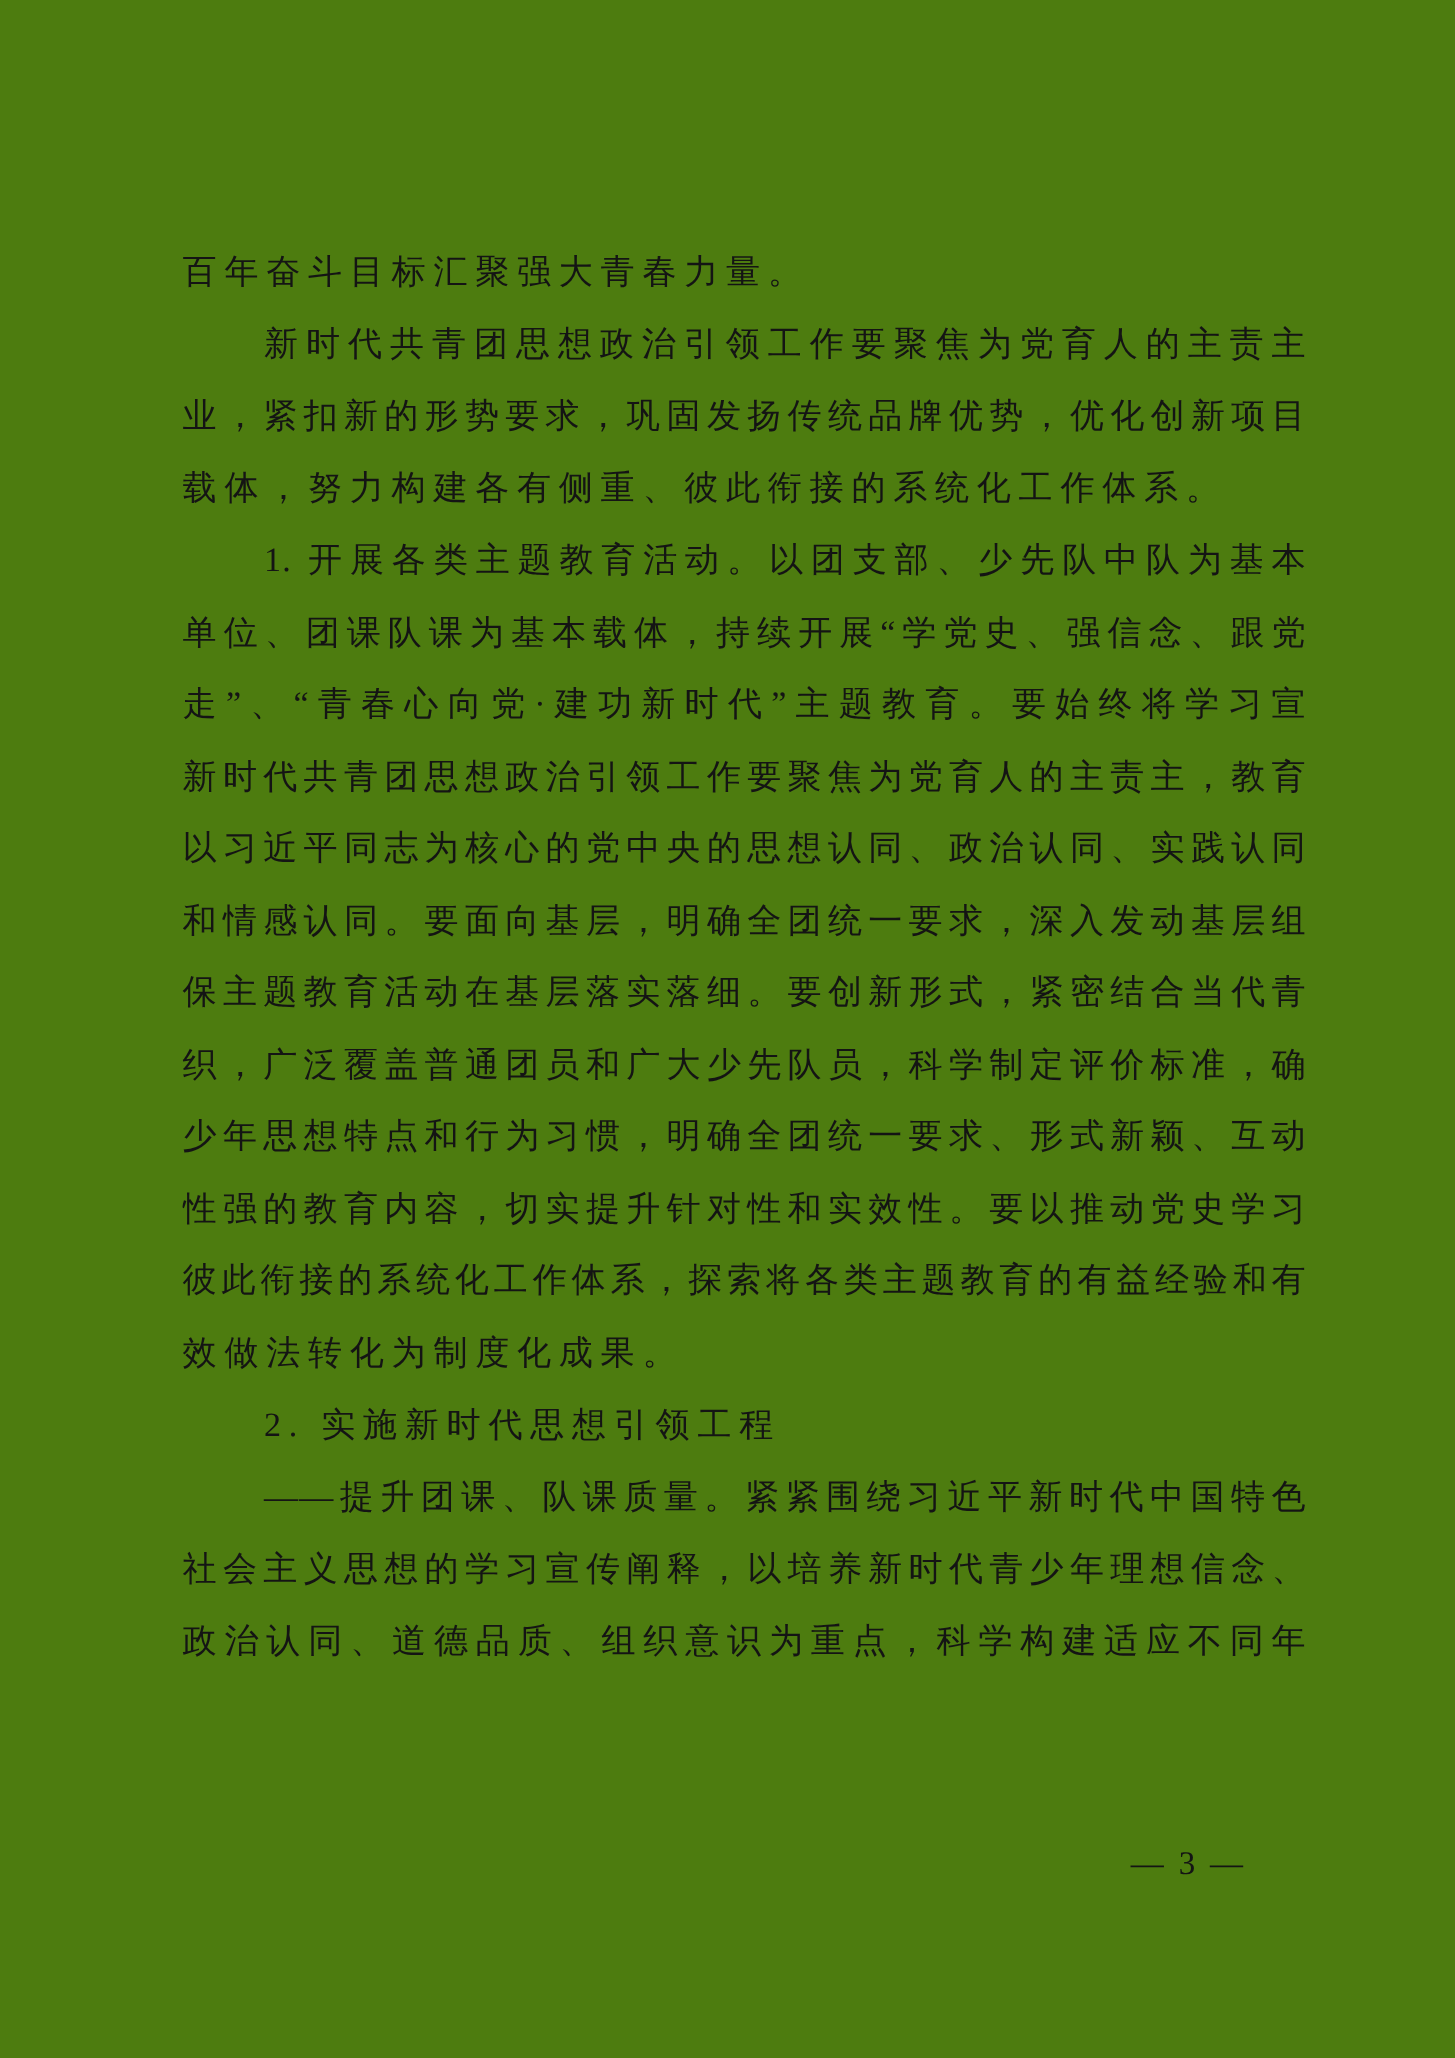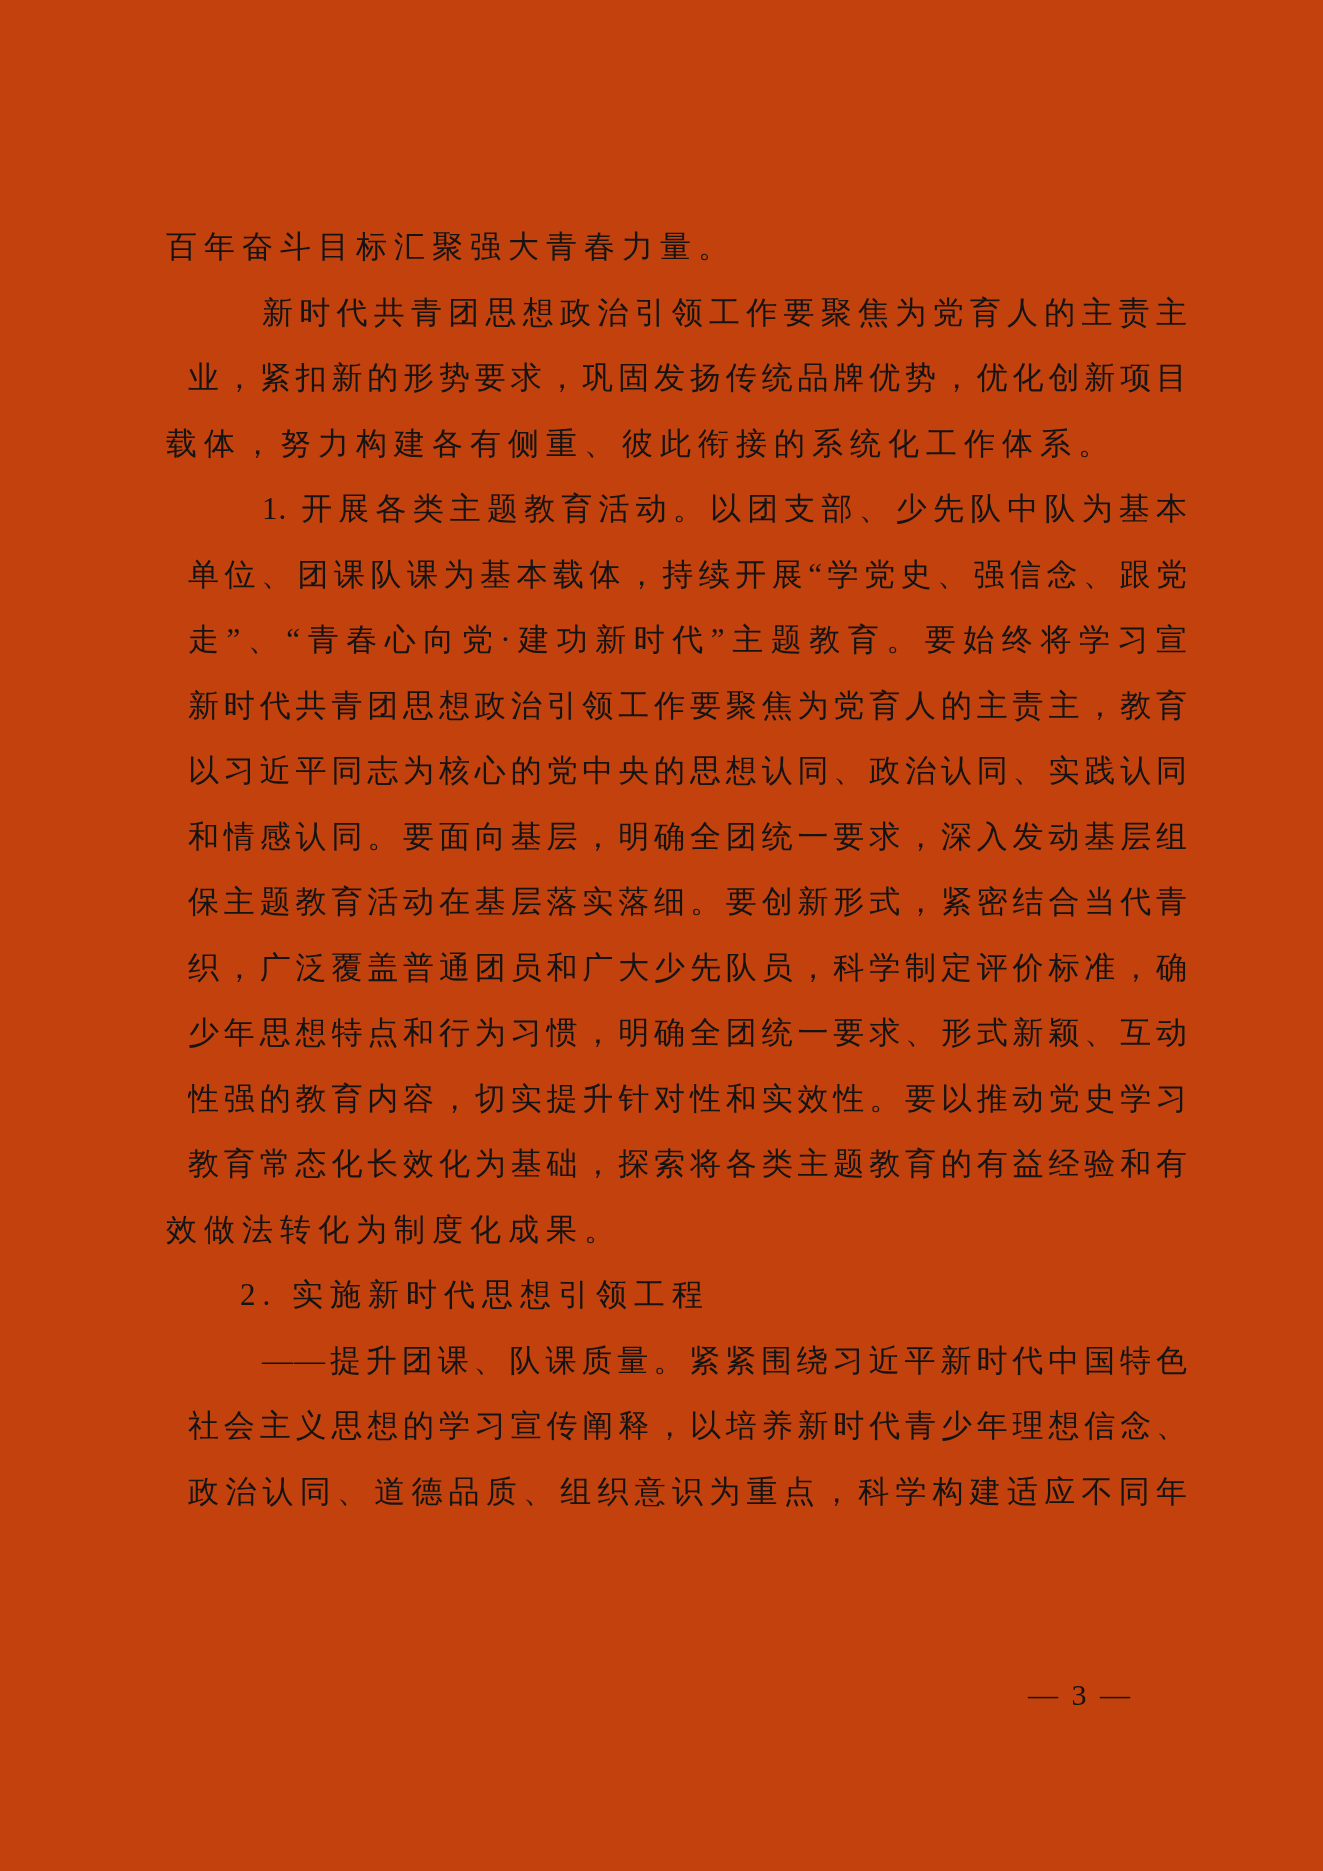--- a/index.html
+++ b/index.html
@@ -1,21 +1,21 @@
 <!DOCTYPE html>
 <html><head>
 <meta charset="utf-8">
 <style>
   html, body { margin: 0; padding: 0; background: #e8e8e8; }
   .page {
     position: relative;
     width: 1323px;
     height: 1871px;
     margin: 0 auto;
-    background: #c2410c;
+    background: #4d7c0f;
     font-family: "Liberation Serif", "DejaVu Serif", serif;
     color: #141414;
     overflow: hidden;
   }
   .content {
     position: absolute;
     left: 166px;
     top: 214px;
     width: 1022px;
   }
@@ -26,21 +26,20 @@
     letter-spacing: 7px;
     white-space: nowrap;
     overflow: visible;
   }
   .fill {
     white-space: normal;
     letter-spacing: 1px;
     text-align: justify;
     text-align-last: justify;
     overflow: hidden;
-    margin-left: 22px;
   }
   .ind { text-indent: 74px; }
   .b { font-weight: 400; }
   .hei {
     font-family: "Liberation Sans", "DejaVu Sans", sans-serif;
     font-weight: 700;
     letter-spacing: 8px;
   }
   .footer {
     position: absolute;
@@ -69,21 +68,21 @@
 
     <div class="line fill">单位、团课队课为基本载体，持续开展“学党史、强信念、跟党</div>
     <div class="line fill">走”、“青春心向党·建功新时代”主题教育。要始终将学习宣</div>
     <div class="line fill">新时代共青团思想政治引领工作要聚焦为党育人的主责主，教育</div>
     <div class="line fill">以习近平同志为核心的党中央的思想认同、政治认同、实践认同</div>
     <div class="line fill">和情感认同。要面向基层，明确全团统一要求，深入发动基层组</div>
     <div class="line fill">保主题教育活动在基层落实落细。要创新形式，紧密结合当代青</div>
     <div class="line fill">织，广泛覆盖普通团员和广大少先队员，科学制定评价标准，确</div>
     <div class="line fill">少年思想特点和行为习惯，明确全团统一要求、形式新颖、互动</div>
     <div class="line fill">性强的教育内容，切实提升针对性和实效性。要以推动党史学习</div>
-    <div class="line fill">教育常态化长效化为基础，探索将各类主题教育的有益经验和有</div>
+    <div class="line fill">彼此衔接的系统化工作体系，探索将各类主题教育的有益经验和有</div>
     <div class="line">效做法转化为制度化成果。</div>
 
     <div class="line ind b">2. 实施新时代思想引领工程</div>
 
     <div class="line ind fill"><span>——提升团课、队课质量。</span><span>紧紧围绕习近平新时代中国特色</span></div>
 
     <div class="line fill">社会主义思想的学习宣传阐释，以培养新时代青少年理想信念、</div>
     <div class="line fill">政治认同、道德品质、组织意识为重点，科学构建适应不同年</div>
 
   </div>

